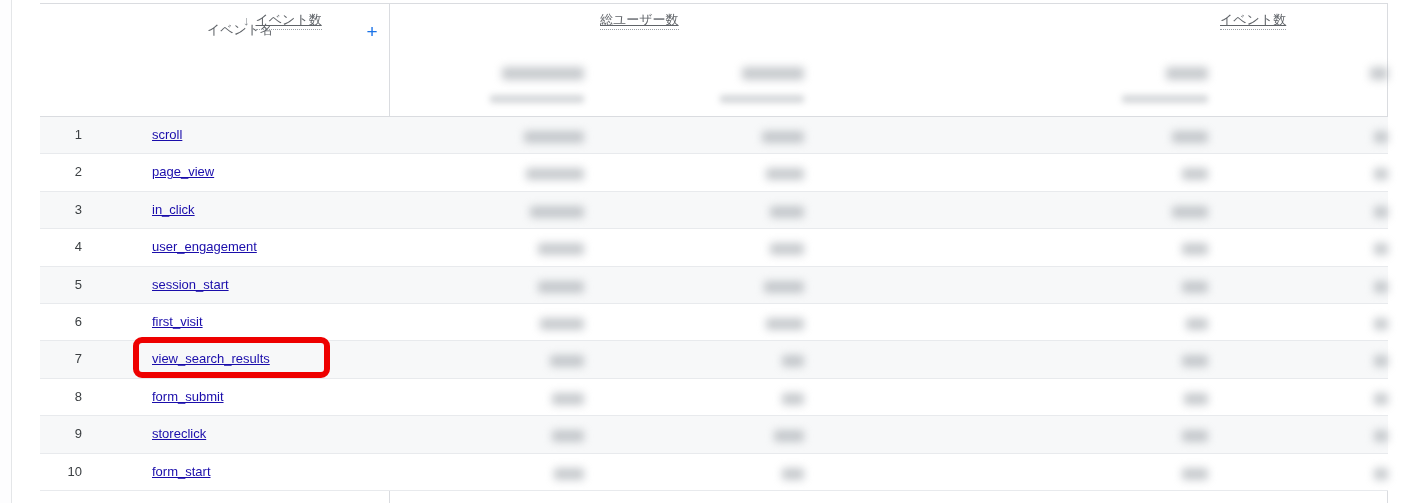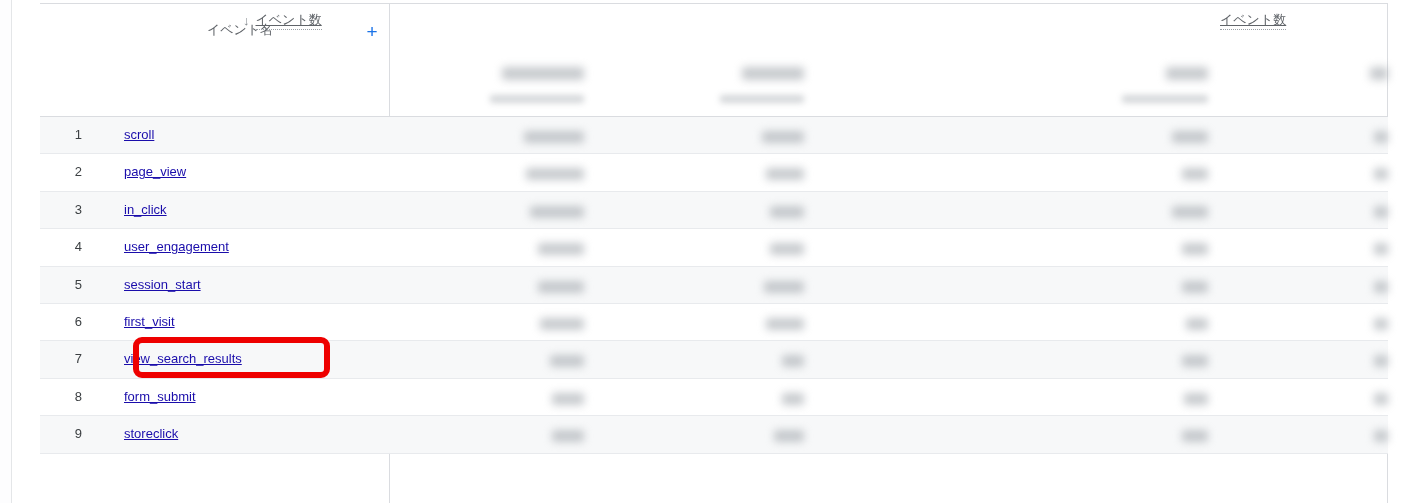--- a/index.html
+++ b/index.html
@@ -207,20 +207,21 @@
     position: absolute;
     top: 10px;
     left: 84px;
     font-size: 13px;
     line-height: 16px;
   }
   .cell-name a {
     color: #1a0dab;
     text-decoration: underline;
     cursor: pointer;
+    margin-left: 28px;
   }
 
   .cell-metric {
     position: absolute;
     top: 12px;
     text-align: right;
     height: 12px;
   }
   .m-events      { left: 203px;  width: 341px; }
   .m-total-users { left: 560px;  width: 204px; }
@@ -258,20 +259,23 @@
     <div class="thead">
 
       <div class="th th-dim">イベント名</div>
 
       <div class="add-dim-btn">+</div>
 
       <div class="th th-metric th-events">
         <span class="sort-arrow">↓</span><span class="lbl">イベント数</span>
       </div>
 
+      <div class="th th-metric th-total-users">
+        <span class="lbl">総ユーザー数</span>
+      </div>
 
 
       <div class="th th-metric th-revenue">
         <span class="lbl">イベント数</span>
       </div>
 
       <div class="summary">
         <div class="summary-cell sum-events">
           <div><span class="blur sum-l1" style="width:82px"></span></div>
           <div><span class="blur small sum-l2" style="width:94px"></span></div>
@@ -356,18 +360,26 @@
           <div class="cell-metric m-revenue"><span class="blur" style="width: 14px; height: 12px;"></span></div>
         </div>
         <div class="row odd">
           <div class="cell-index">9</div>
           <div class="cell-name"><a href="#">storeclick</a></div>
           <div class="cell-metric m-events"><span class="blur" style="width: 32px; height: 12px;"></span></div>
           <div class="cell-metric m-total-users"><span class="blur" style="width: 30px; height: 12px;"></span></div>
           <div class="cell-metric m-per-user"><span class="blur" style="width: 26px; height: 12px;"></span></div>
           <div class="cell-metric m-revenue"><span class="blur" style="width: 14px; height: 12px;"></span></div>
         </div>
+        <div class="row even">
+          <div class="cell-index">10</div>
+          <div class="cell-name"><a href="#">form_start</a></div>
+          <div class="cell-metric m-events"><span class="blur" style="width: 30px; height: 12px;"></span></div>
+          <div class="cell-metric m-total-users"><span class="blur" style="width: 22px; height: 12px;"></span></div>
+          <div class="cell-metric m-per-user"><span class="blur" style="width: 26px; height: 12px;"></span></div>
+          <div class="cell-metric m-revenue"><span class="blur" style="width: 14px; height: 12px;"></span></div>
+        </div>
       </div>
 
     <div class="highlight-box"></div>
 
   </div>
 </div>
 
 </body></html>

